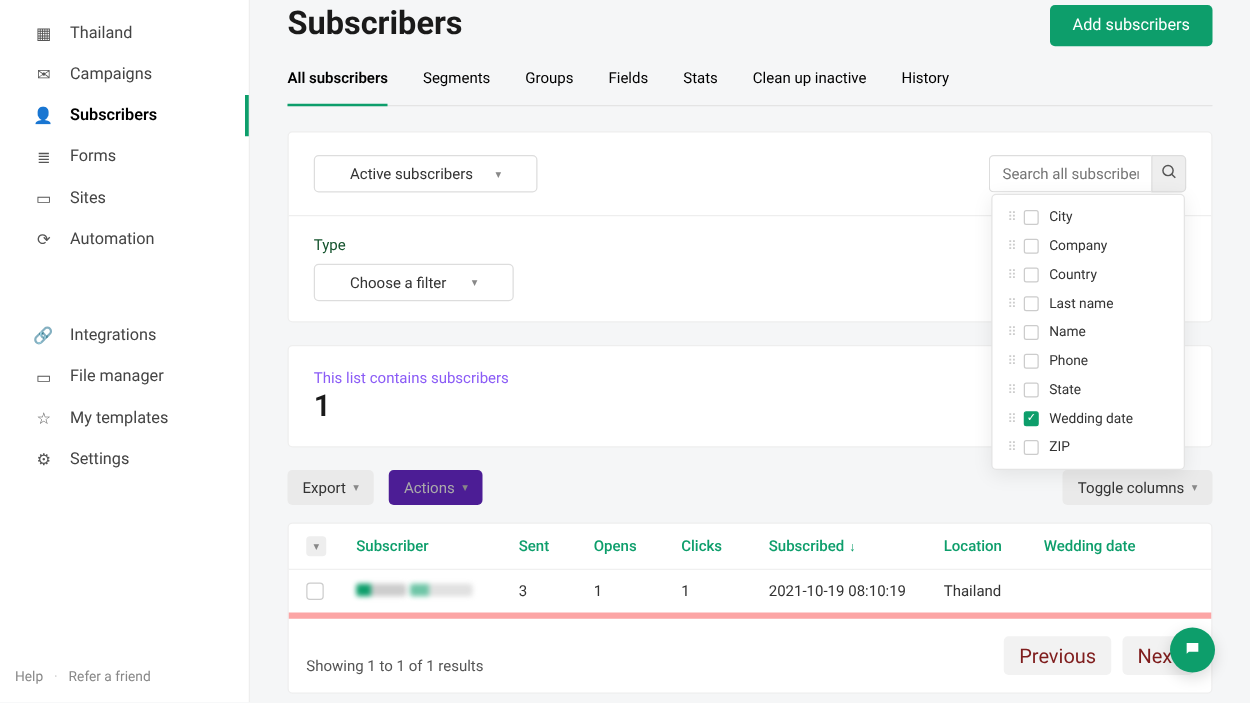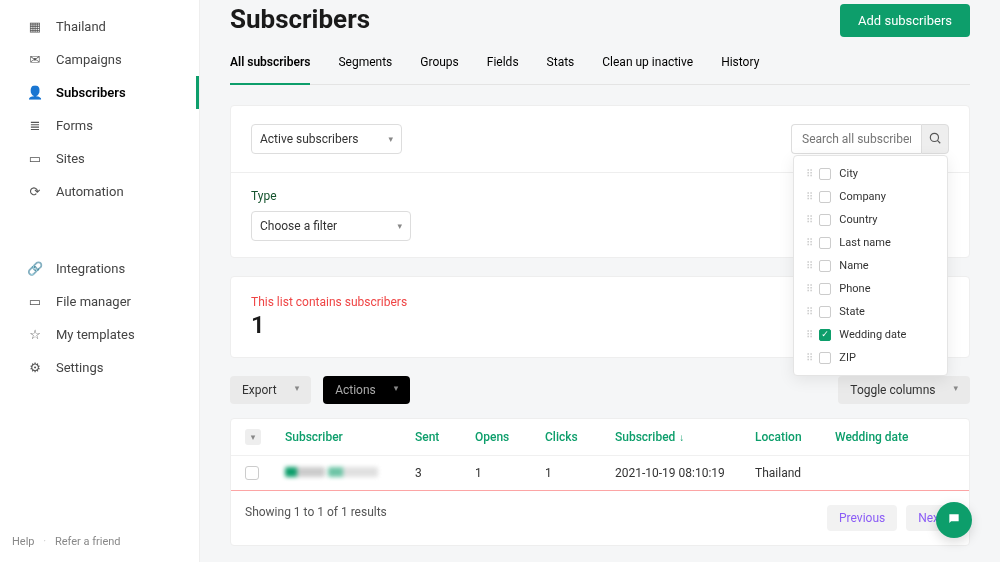--- a/index.html
+++ b/index.html
@@ -14,41 +14,41 @@
 .footer-links span{margin:0 6px;color:#ccc}
 .main{position:absolute;left:200px;top:0;right:0;height:562px;padding:0 30px}
 .page-head{display:flex;justify-content:space-between;align-items:flex-start;padding-top:4px}
 .page-title{font-size:26px;font-weight:700}
 .btn-primary{background:#0d9e6b;color:#fff;border:none;border-radius:4px;padding:9px 18px;font-size:13px;cursor:pointer}
 .tabs{display:flex;gap:28px;border-bottom:1px solid #e4e4e4;margin-top:18px}
 .tab{font-size:12px;color:#000000;padding:0 0 14px 0;cursor:pointer}
 .tab.active{color:#000;font-weight:600;border-bottom:2px solid #0d9e6b;margin-bottom:-1px}
 .card{background:#fff;border:1px solid #eee;border-radius:4px;margin-top:20px}
 .filter-row{display:flex;justify-content:space-between;align-items:center;padding:18px 20px;border-bottom:1px solid #eee}
-.select-chip{border:1px solid #ddd;border-radius:4px;padding:7px 8px;font-size:12px;display:flex;align-items:center;gap:30px;cursor:pointer;color:#333}
+.select-chip{border:1px solid #ddd;border-radius:4px;padding:7px 28px;font-size:12px;display:flex;align-items:center;gap:18px;cursor:pointer;color:#333}
 .search-wrap{display:flex}
 .search-input{border:1px solid #ddd;border-right:none;border-radius:4px 0 0 4px;padding:7px 10px;font-size:12px;width:130px;color:#333}
 .search-btn{background:#eee;border:1px solid #ddd;border-radius:0 4px 4px 0;width:28px;display:flex;align-items:center;justify-content:center;cursor:pointer}
 .type-row{padding:16px 20px}
 .type-label{font-size:12px;color:#14532d;margin-bottom:8px}
 .count-card{background:#fff;border:1px solid #eee;border-radius:4px;margin-top:18px;padding:18px 20px}
-.count-label{font-size:12px;color:#ef4444}
+.count-label{font-size:12px;color:#8b5cf6}
 .count-val{font-size:24px;font-weight:600;margin-top:2px}
 .toolbar{display:flex;justify-content:space-between;margin-top:18px}
-.btn-light{background:#eaeaea;border:none;border-radius:4px;padding:7px 12px;font-size:12px;color:#333;cursor:pointer;display:inline-flex;align-items:flex-start;gap:18px}
-.btn-muted{background:#000000;color:#aaa}
+.btn-light{background:#eaeaea;border:none;border-radius:4px;padding:7px 12px;font-size:12px;color:#333;cursor:pointer;display:inline-flex;align-items:center;gap:6px}
+.btn-muted{background:#4c1d95;color:#aaa}
 .table-wrap{margin-top:14px;background:#fff;border:1px solid #eee;border-radius:4px}
 .thead,.trow{display:grid;grid-template-columns:40px 130px 60px 70px 70px 140px 80px 80px;align-items:center;padding:10px 14px;font-size:12px}
 .thead{color:#0d9e6b;font-weight:500}
 .thead .chk-box{background:#eee;width:16px;height:16px;border-radius:3px;display:flex;align-items:center;justify-content:center}
 .chk{width:14px;height:14px;border:1px solid #ccc;border-radius:3px}
 .trow{color:#333;border-top:1px solid #f0f0f0}
 .blur{filter:blur(2px);display:inline-block;background:linear-gradient(90deg,#0d9e6b 30%,#ccc 30%);color:transparent;width:40px;height:10px;border-radius:2px}
-.tfoot{display:flex;justify-content:space-between;align-items:flex-start;padding:14px;font-size:12px;color:#555;border-top:1px solid #fca5a5}
-.page-btn{background:#f2f2f2;border:none;border-radius:4px;padding:6px 12px;font-size:12px;color:#8b5cf6;margin-left:6px}
+.tfoot{display:flex;justify-content:space-between;align-items:flex-end;padding:14px;font-size:12px;color:#555;border-top:5px solid #fca5a5}
+.page-btn{background:#f2f2f2;border:none;border-radius:4px;padding:6px 12px;font-size:16px;color:#7f1d1d;margin-left:6px}
 .dropdown{position:absolute;right:52px;top:155px;width:155px;background:#fff;border:1px solid #e4e4e4;border-radius:4px;box-shadow:0 4px 16px rgba(0,0,0,0.08);padding:6px 0;z-index:10}
 .dd-item{display:flex;align-items:center;gap:8px;padding:5px 12px;font-size:11px;color:#333}
 .dd-drag{color:#ccc;font-size:10px;letter-spacing:-2px}
 .dd-chk{width:12px;height:12px;border:1px solid #ccc;border-radius:2px}
 .dd-chk.checked{background:#0d9e6b;border-color:#0d9e6b;position:relative}
 .dd-chk.checked:after{content:"✓";color:#fff;font-size:9px;position:absolute;left:1px;top:-1px}
 .fab{position:absolute;right:28px;bottom:24px;width:36px;height:36px;border-radius:50%;background:#0d9e6b;display:flex;align-items:center;justify-content:center;color:#fff;box-shadow:0 4px 12px rgba(0,0,0,0.15)}
 .chev{font-size:9px;color:#888}
 .sort-arr{font-size:10px;margin-left:4px}
 svg{width:14px;height:14px}

